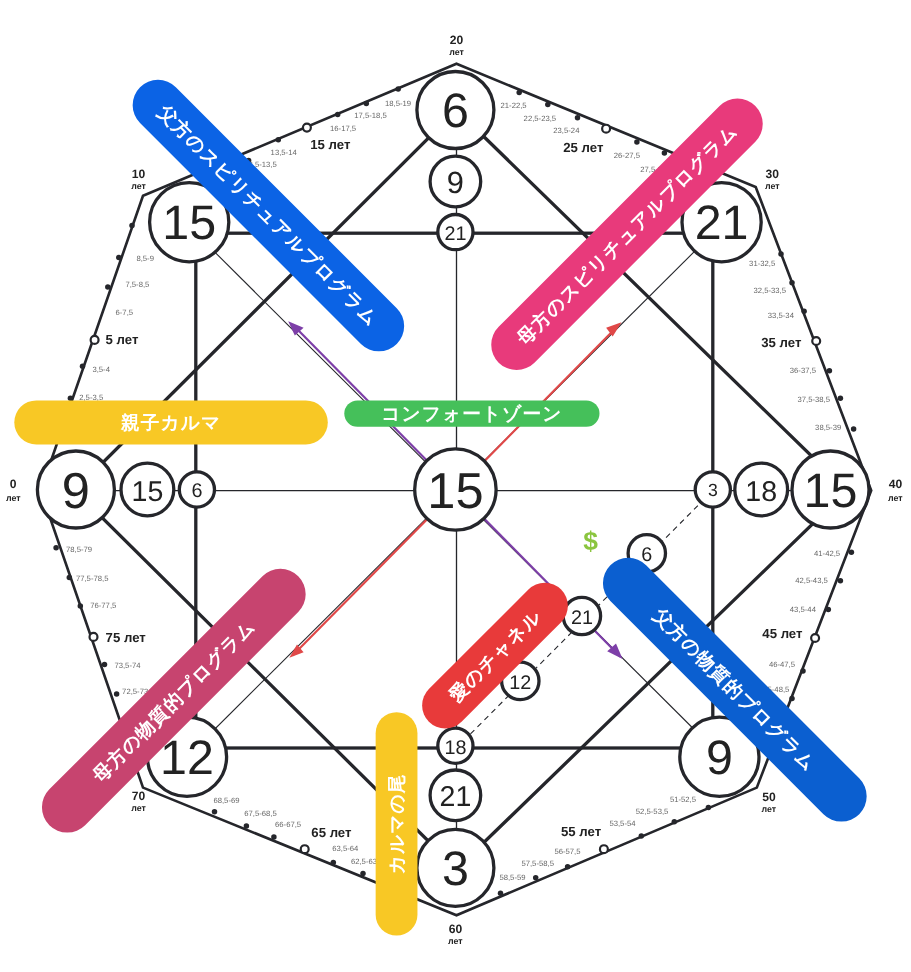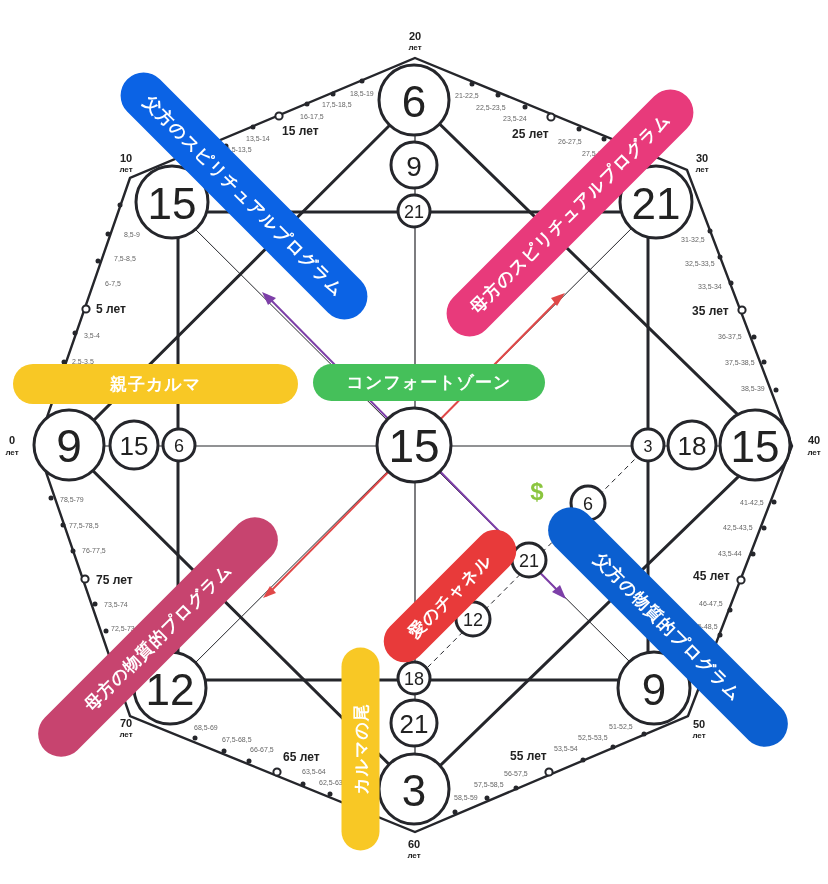--- a/index.html
+++ b/index.html
@@ -273,21 +273,21 @@
 
   <text x="537" y="500" font-size="24" font-weight="bold" fill="#8bc53f" text-anchor="middle" font-family="Liberation Sans, sans-serif">$</text>
 </svg>
 
 <div class="pill" style="left:79px; top:173px; width:330px; height:46px; background:#0b63e5; font-size:17px; transform: rotate(45deg);">父方のスピリチュアルプログラム</div>
 
 <div class="pill" style="left:405px; top:190px; width:330px; height:46px; background:#e83a7b; font-size:17px; transform: rotate(-45deg);">母方のスピリチュアルプログラム</div>
 
 <div class="pill" style="left:13px; top:364px; width:285px; height:40px; background:#f8c825; font-size:17px; border-radius:20px;">親子カルマ</div>
 
-<div class="pill" style="left:313px; top:364px; width:232px; height:37px; background:#45c05a; font-size:17px; border-radius:19px;">コンフォートゾーン</div>
+<div class="pill" style="left:313px; top:364px; width:232px; height:24px; background:#45c05a; font-size:17px; border-radius:19px;">コンフォートゾーン</div>
 
 <div class="pill" style="left:-2px; top:614px; width:320px; height:46px; background:#c7446f; font-size:17px; transform: rotate(-45deg);">母方の物質的プログラム</div>
 
 <div class="pill" style="left:508px; top:604px; width:320px; height:46px; background:#0b5fd0; font-size:17px; transform: rotate(45deg);">父方の物質的プログラム</div>
 
 <div class="pill" style="left:365px; top:575px; width:170px; height:42px; background:#e83a3a; font-size:17px; transform: rotate(-45deg);">愛のチャネル</div>
 
 <div class="pill" style="left:259px; top:730px; width:203px; height:38px; background:#f8c825; font-size:17px; border-radius:19px; transform: rotate(-90deg);">カルマの尾</div>
 
 </div>

